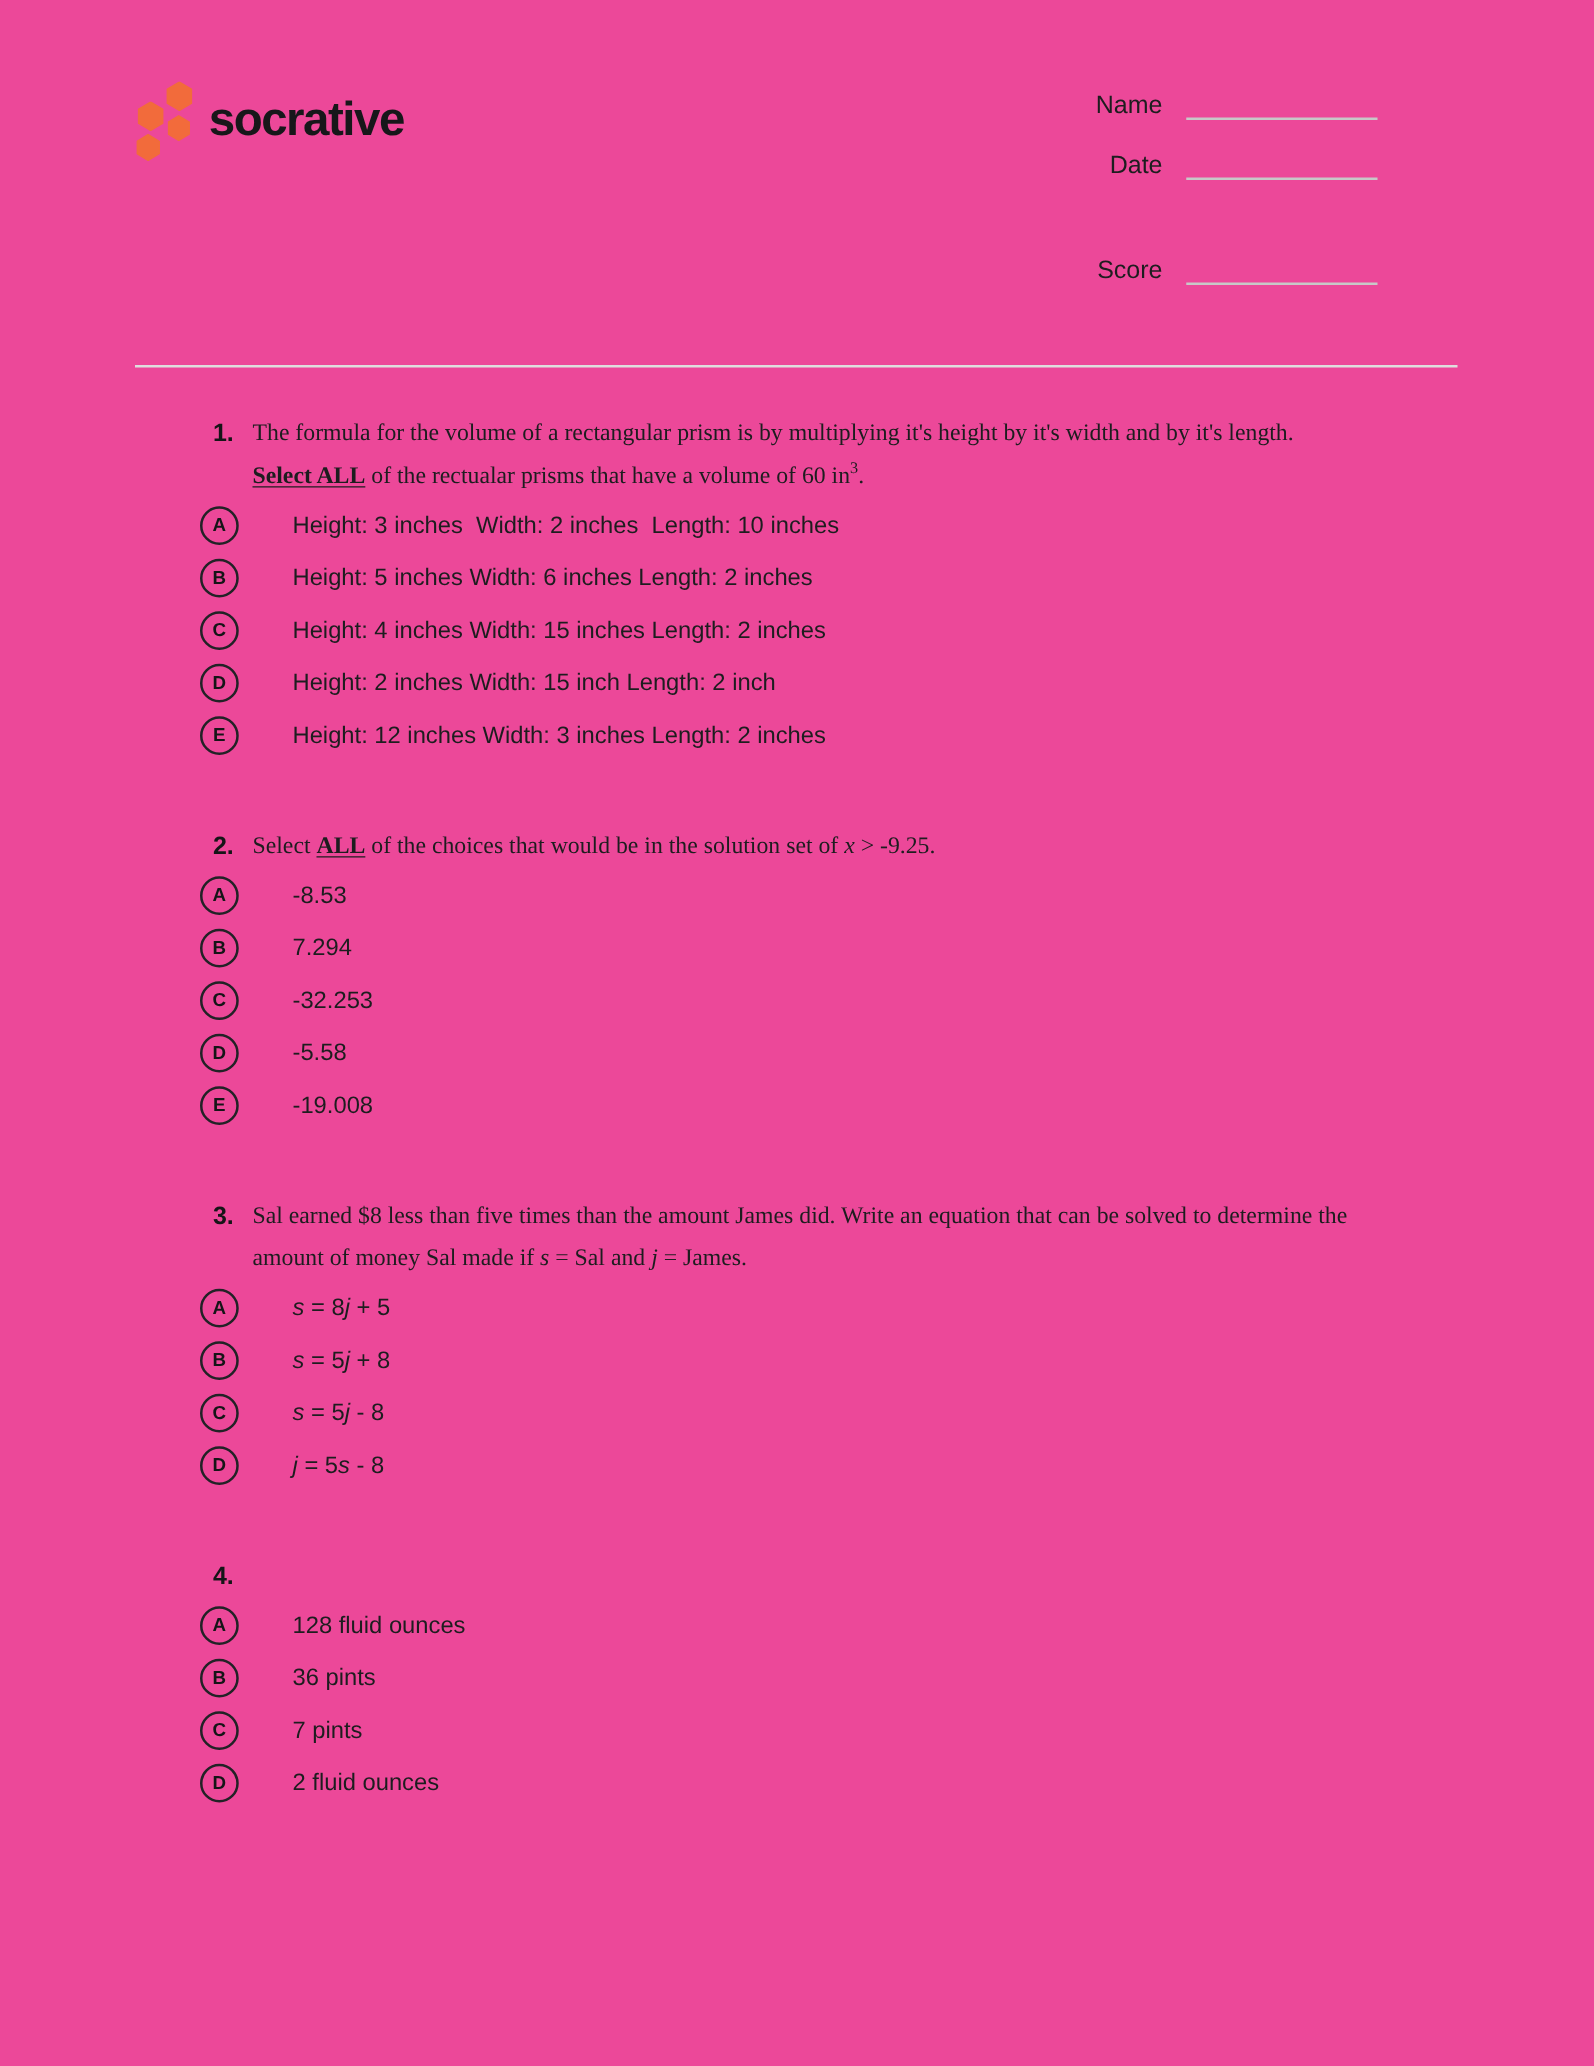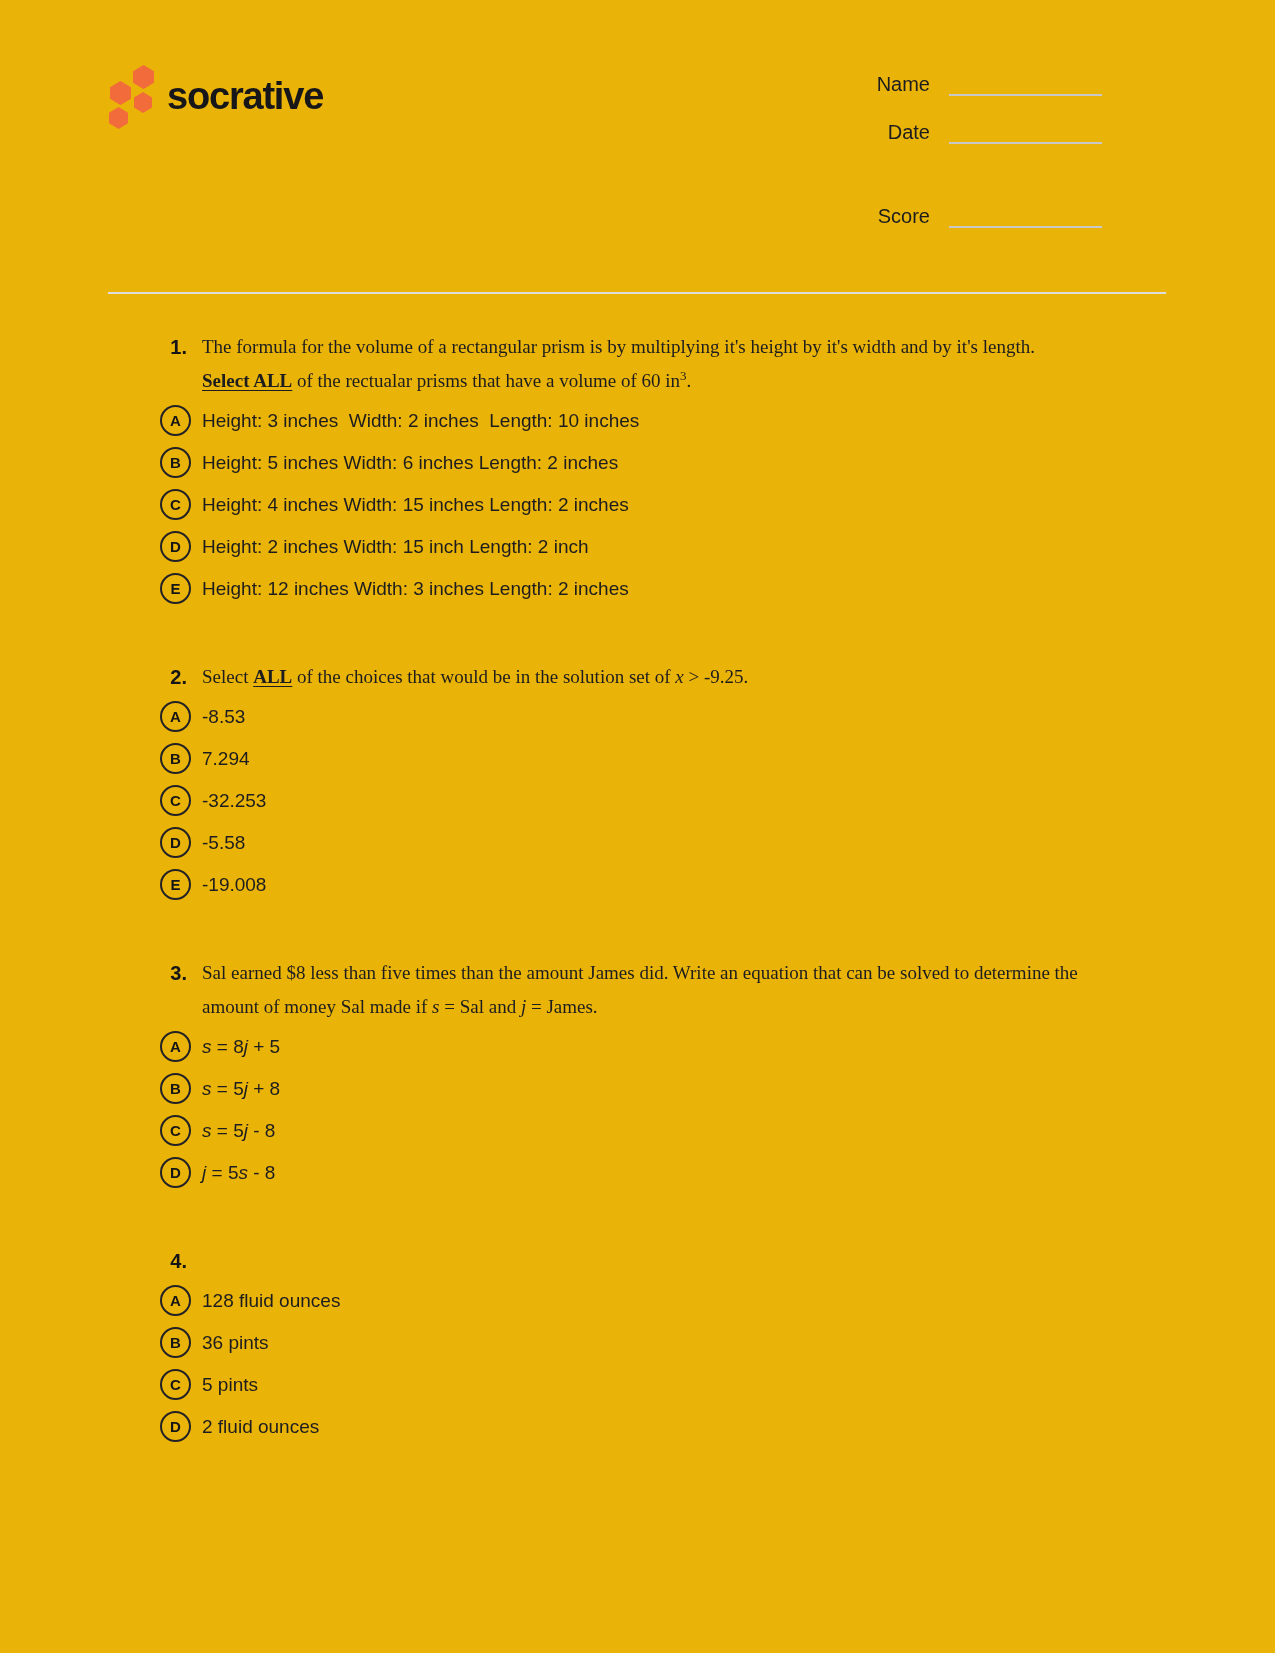--- a/index.html
+++ b/index.html
@@ -1,18 +1,18 @@
 <!DOCTYPE html>
 <html><head>
 <meta charset="utf-8">
 <style>
   * { margin:0; padding:0; box-sizing:border-box; }
   html,body { background:#ffffff; }
   body { font-family:"Liberation Sans", sans-serif; color:#1d1d1f; }
-  .page { position:relative; width:1275px; height:1653px; background:#eab308; overflow:hidden; }
+  .page { position:relative; width:1275px; height:1653px; background:#ec4899; overflow:hidden; }
 
   
   .logo { position:absolute; left:100px; top:64px; display:flex; align-items:center; gap:9px; }
   .hexes { position:relative; width:58px; height:64px; }
   .hex { position:absolute; background:#F26B3B;
          clip-path:polygon(50% 0,100% 26%,100% 74%,50% 100%,0 74%,0 26%); }
   .hex.h1 { left:33px; top:1px;  width:21px; height:24px; }
   .hex.h2 { left:10px; top:17px; width:21px; height:24px; }
   .hex.h3 { left:34px; top:28px; width:18px; height:21px; }
   .hex.h4 { left:9px;  top:43px; width:19px; height:22px; }
@@ -45,21 +45,21 @@
   .u { text-decoration:underline; text-underline-offset:3px; }
   .i { font-style:italic; }
   .sup { vertical-align:super; font-size:13px; line-height:0; }
 
   .options { }
   .option { display:flex; align-items:center; margin-top:11px; }
   .option:first-child { margin-top:7px; }
   .bubble { flex:none; width:31px; height:31px; border:2.5px solid #222226; border-radius:50%;
             display:flex; align-items:center; justify-content:center;
             font-size:15px; font-weight:700; color:#151517; margin-right:11px; }
-  .option-text { font-size:19px; color:#1d1d1f; white-space:pre-wrap; }
+  .option-text { font-size:19px; color:#1d1d1f; white-space:pre-wrap;margin-left:32px; }
 </style>
 </head>
 <body>
 
 <div class="page">
 
   <div class="logo">
     <div class="hexes">
       <span class="hex h1"></span>
       <span class="hex h2"></span>
@@ -177,21 +177,21 @@
           <div class="option">
             <span class="bubble">A</span>
             <span class="option-text"><span>128 fluid ounces</span></span>
           </div>
           <div class="option">
             <span class="bubble">B</span>
             <span class="option-text"><span>36 pints</span></span>
           </div>
           <div class="option">
             <span class="bubble">C</span>
-            <span class="option-text"><span>5 pints</span></span>
+            <span class="option-text"><span>7 pints</span></span>
           </div>
           <div class="option">
             <span class="bubble">D</span>
             <span class="option-text"><span>2 fluid ounces</span></span>
           </div>
         </div>
       </section>
     </main>
 
 </div>

